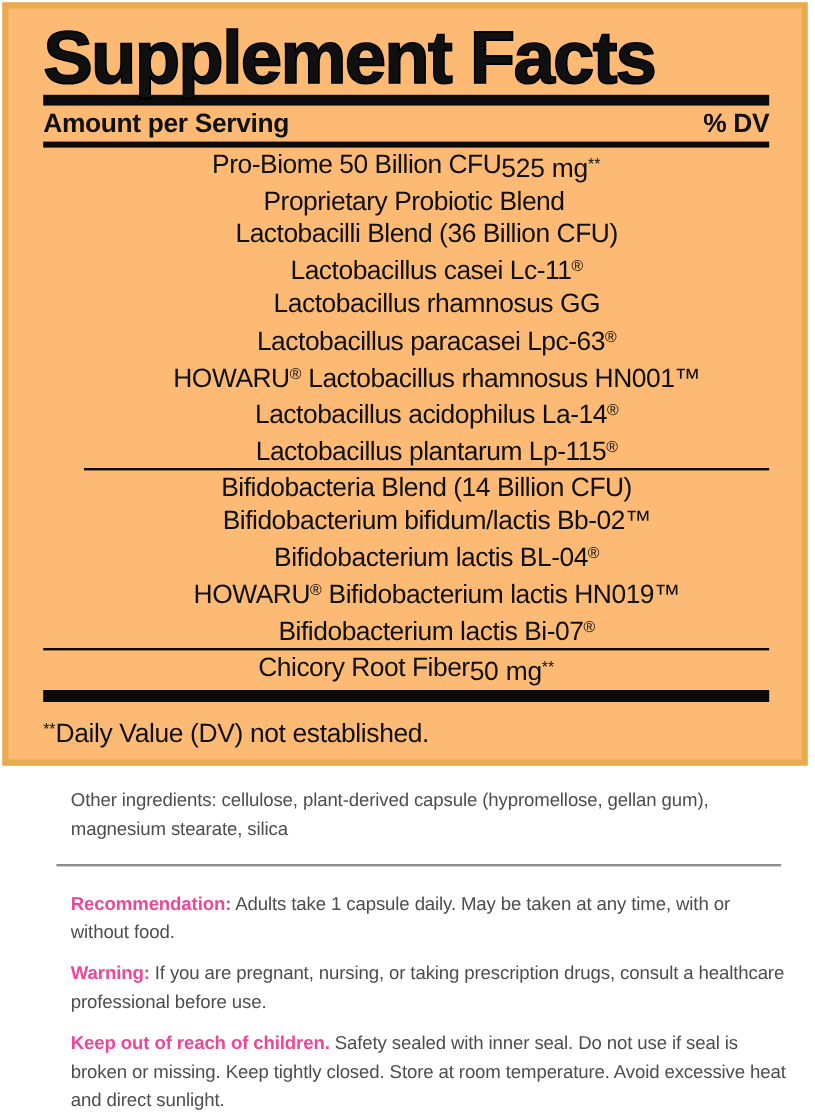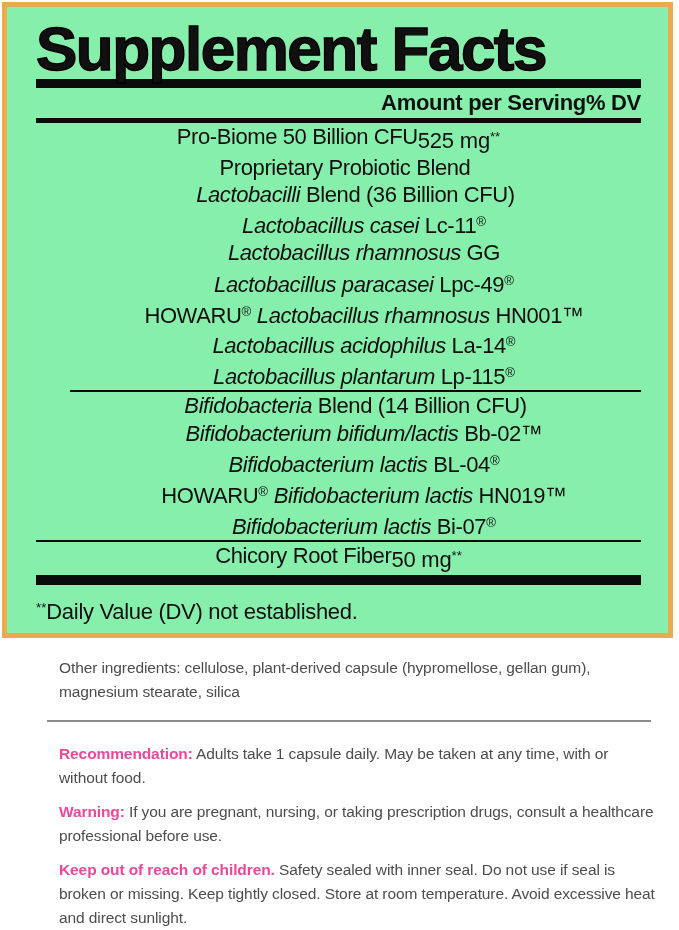--- a/index.html
+++ b/index.html
@@ -4,44 +4,44 @@
 <style>
   * { margin:0; padding:0; box-sizing:border-box; }
   html,body { background:#ffffff; }
   body {
     width:679px; height:930px; position:relative; overflow:hidden;
     font-family:"Liberation Sans", sans-serif;
   }
   
   .panel-border {
     position:absolute; left:2px; top:2px; width:671px; height:636px;
-    border:5px solid #EAAA4E; background:#86efac;
+    border:5px solid #EAAA4E; background:#fdba74;
   }
   .panel-inner { padding:16px 27px 0 29px; color:#101010; }
   .sf-title {
     font-size:62px; font-weight:bold; letter-spacing:-1.5px; line-height:52px;
     -webkit-text-stroke:1.4px #000; white-space:nowrap;
   }
   .serving { font-size:22px; margin-top:4px; line-height:26px; letter-spacing:-0.3px; }
   .bar { background:#0b0b0b; width:100%; }
   .bar-thick  { height:9px; margin-top:4px; }
   .bar-med    { height:5px; }
   .bar-bottom { height:10px; margin-top:3px; }
   .hdr-row {
-    display:flex; justify-content:flex-end; align-items:baseline;
+    display:flex; justify-content:space-between; align-items:baseline;
     font-weight:bold; font-size:22px; line-height:25px; padding:2px 0 3px;
     letter-spacing:-0.3px;
   }
   .rows { font-size:22px; letter-spacing:-0.4px; }
   .row { display:flex; justify-content:center; line-height:27.3px; white-space:nowrap; }
   .ind0 { padding-left:0; }
   .ind1 { padding-left:13px; }
   .ind2 { padding-left:34px; }
   .ind3 { padding-left:51px; }
-  .it { font-style:italic; }
+  .it { }
   .sp { font-size:0.6em; vertical-align:0.5em; letter-spacing:0; }
   .amt { letter-spacing:-0.2px; }
   .rule { border-top:2px solid #0b0b0b; }
   .rule.partial { margin-left:34px; }
   .footnote { font-size:22px; line-height:27px; margin-top:9px; letter-spacing:-0.3px; }
   
   .lower {
     position:absolute; left:44px; top:656px; width:596px;
     color:#4d4d4d; font-size:15.5px; line-height:24px; letter-spacing:-0.1px;margin-left:15px;
   }
@@ -74,21 +74,21 @@
         <div class="row ind2">
           <span><span class="it">Lactobacilli</span><span> Blend (36 Billion CFU)</span></span>
         </div>
         <div class="row ind3">
           <span><span class="it">Lactobacillus casei</span><span> Lc-11</span><span class="sp">®</span></span>
         </div>
         <div class="row ind3">
           <span><span class="it">Lactobacillus rhamnosus</span><span> GG</span></span>
         </div>
         <div class="row ind3">
-          <span><span class="it">Lactobacillus paracasei</span><span> Lpc-49</span><span class="sp">®</span></span>
+          <span><span class="it">Lactobacillus paracasei</span><span> Lpc-63</span><span class="sp">®</span></span>
         </div>
         <div class="row ind3">
           <span><span>HOWARU</span><span class="sp">®</span><span class="it"> Lactobacillus rhamnosus</span><span> HN001™</span></span>
         </div>
         <div class="row ind3">
           <span><span class="it">Lactobacillus acidophilus</span><span> La-14</span><span class="sp">®</span></span>
         </div>
         <div class="row ind3">
           <span><span class="it">Lactobacillus plantarum</span><span> Lp-115</span><span class="sp">®</span></span>
         </div>

